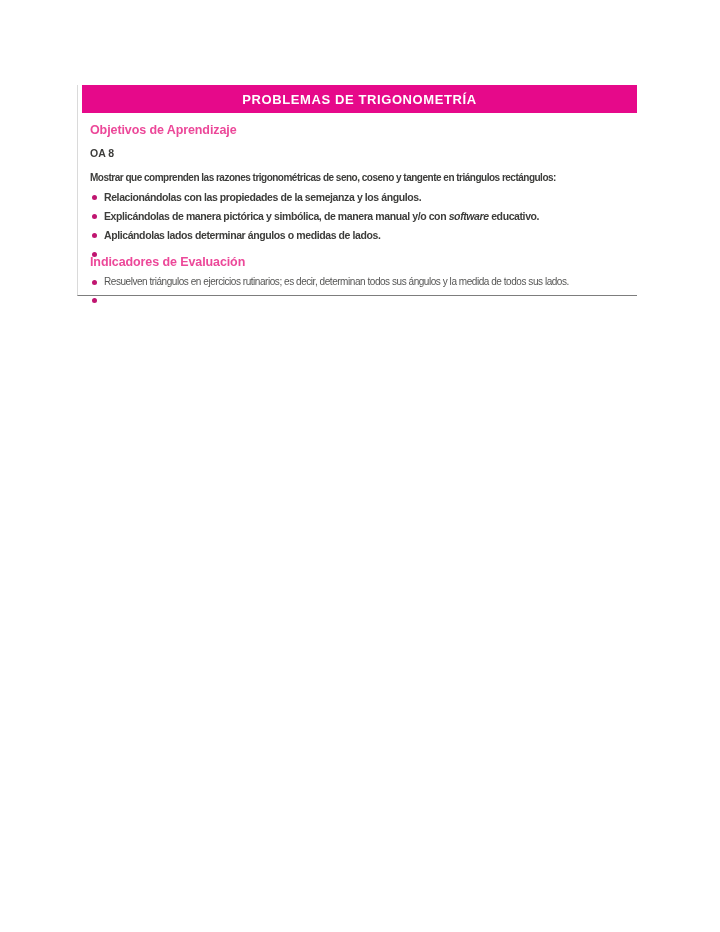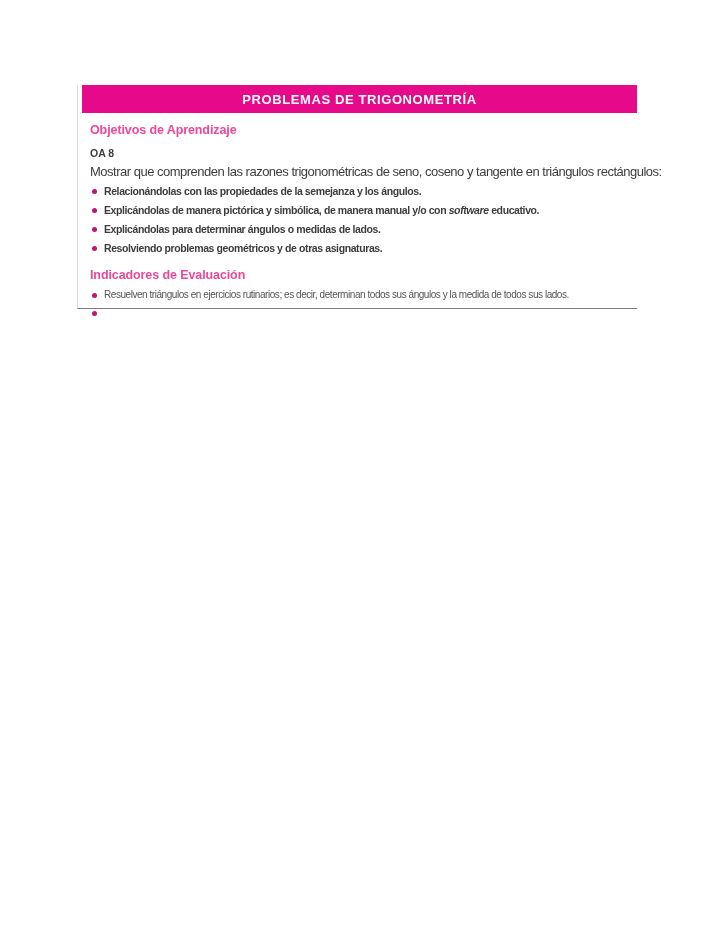--- a/index.html
+++ b/index.html
@@ -52,23 +52,23 @@
   .section-heading.second {
   }
   .oa-code {
     margin-top: 9px;
     font-size: 10.5px;
     font-weight: 700;
     color: #3d3d3b;
     line-height: 13px;
   }
   .intro {
-    margin-top: 5px;
-    font-size: 13px;
-    font-weight: 400;
+    margin-top: 11px;
+    font-size: 10px;
+    font-weight: 700;
     color: #3d3d3b;
     letter-spacing: -0.5px;
     line-height: 14px;
     white-space: nowrap;
   }
   ul.bullet-list {
     list-style: none;
     margin-top: 3px;
   }
   ul.bullet-list li {
@@ -126,25 +126,24 @@
         <li>
           <span class="dot"></span>
           <span>Relacionándolas con las propiedades de la semejanza y los ángulos.</span>
         </li>
         <li>
           <span class="dot"></span>
           <span>Explicándolas de manera pictórica y simbólica, de manera manual y/o con </span><span class="italic">software</span><span> educativo.</span>
         </li>
         <li>
           <span class="dot"></span>
-          <span>Explicándolas para determinar ángulos o medidas de lados.</span>
+          <span>Aplicándolas lados determinar ángulos o medidas de lados.</span>
         </li>
         <li>
           <span class="dot"></span>
-          <span>Resolviendo problemas geométricos y de otras asignaturas.</span>
         </li>
       </ul>
 
       <div class="section-heading second">Indicadores de Evaluación</div>
 
       <ul class="bullet-list indicators">
         <li>
           <span class="dot"></span>
           <span>Resuelven triángulos en ejercicios rutinarios; es decir, determinan todos sus ángulos y la medida de todos sus lados.</span>
         </li>

